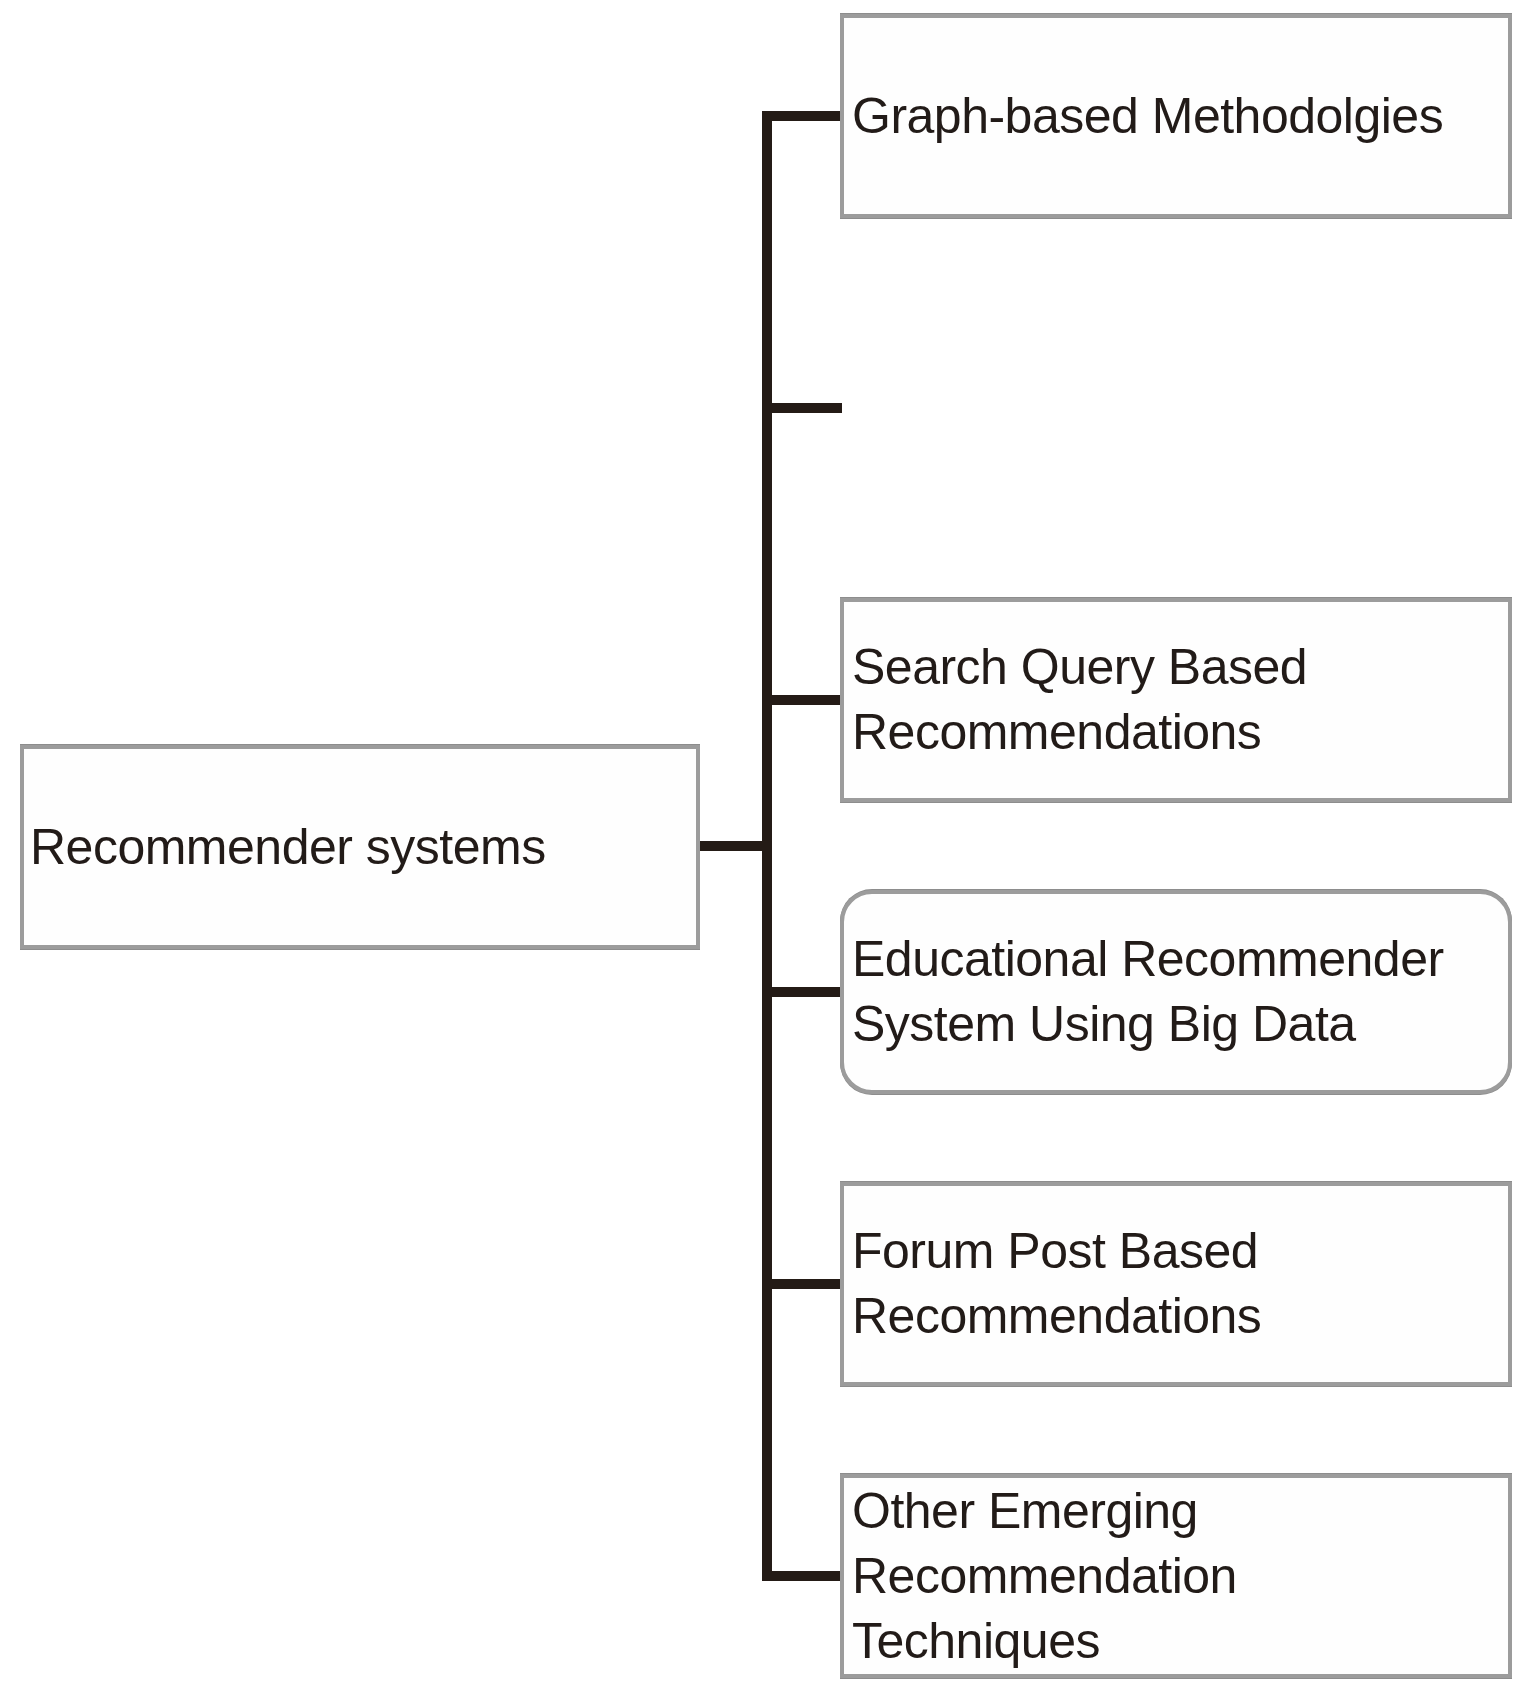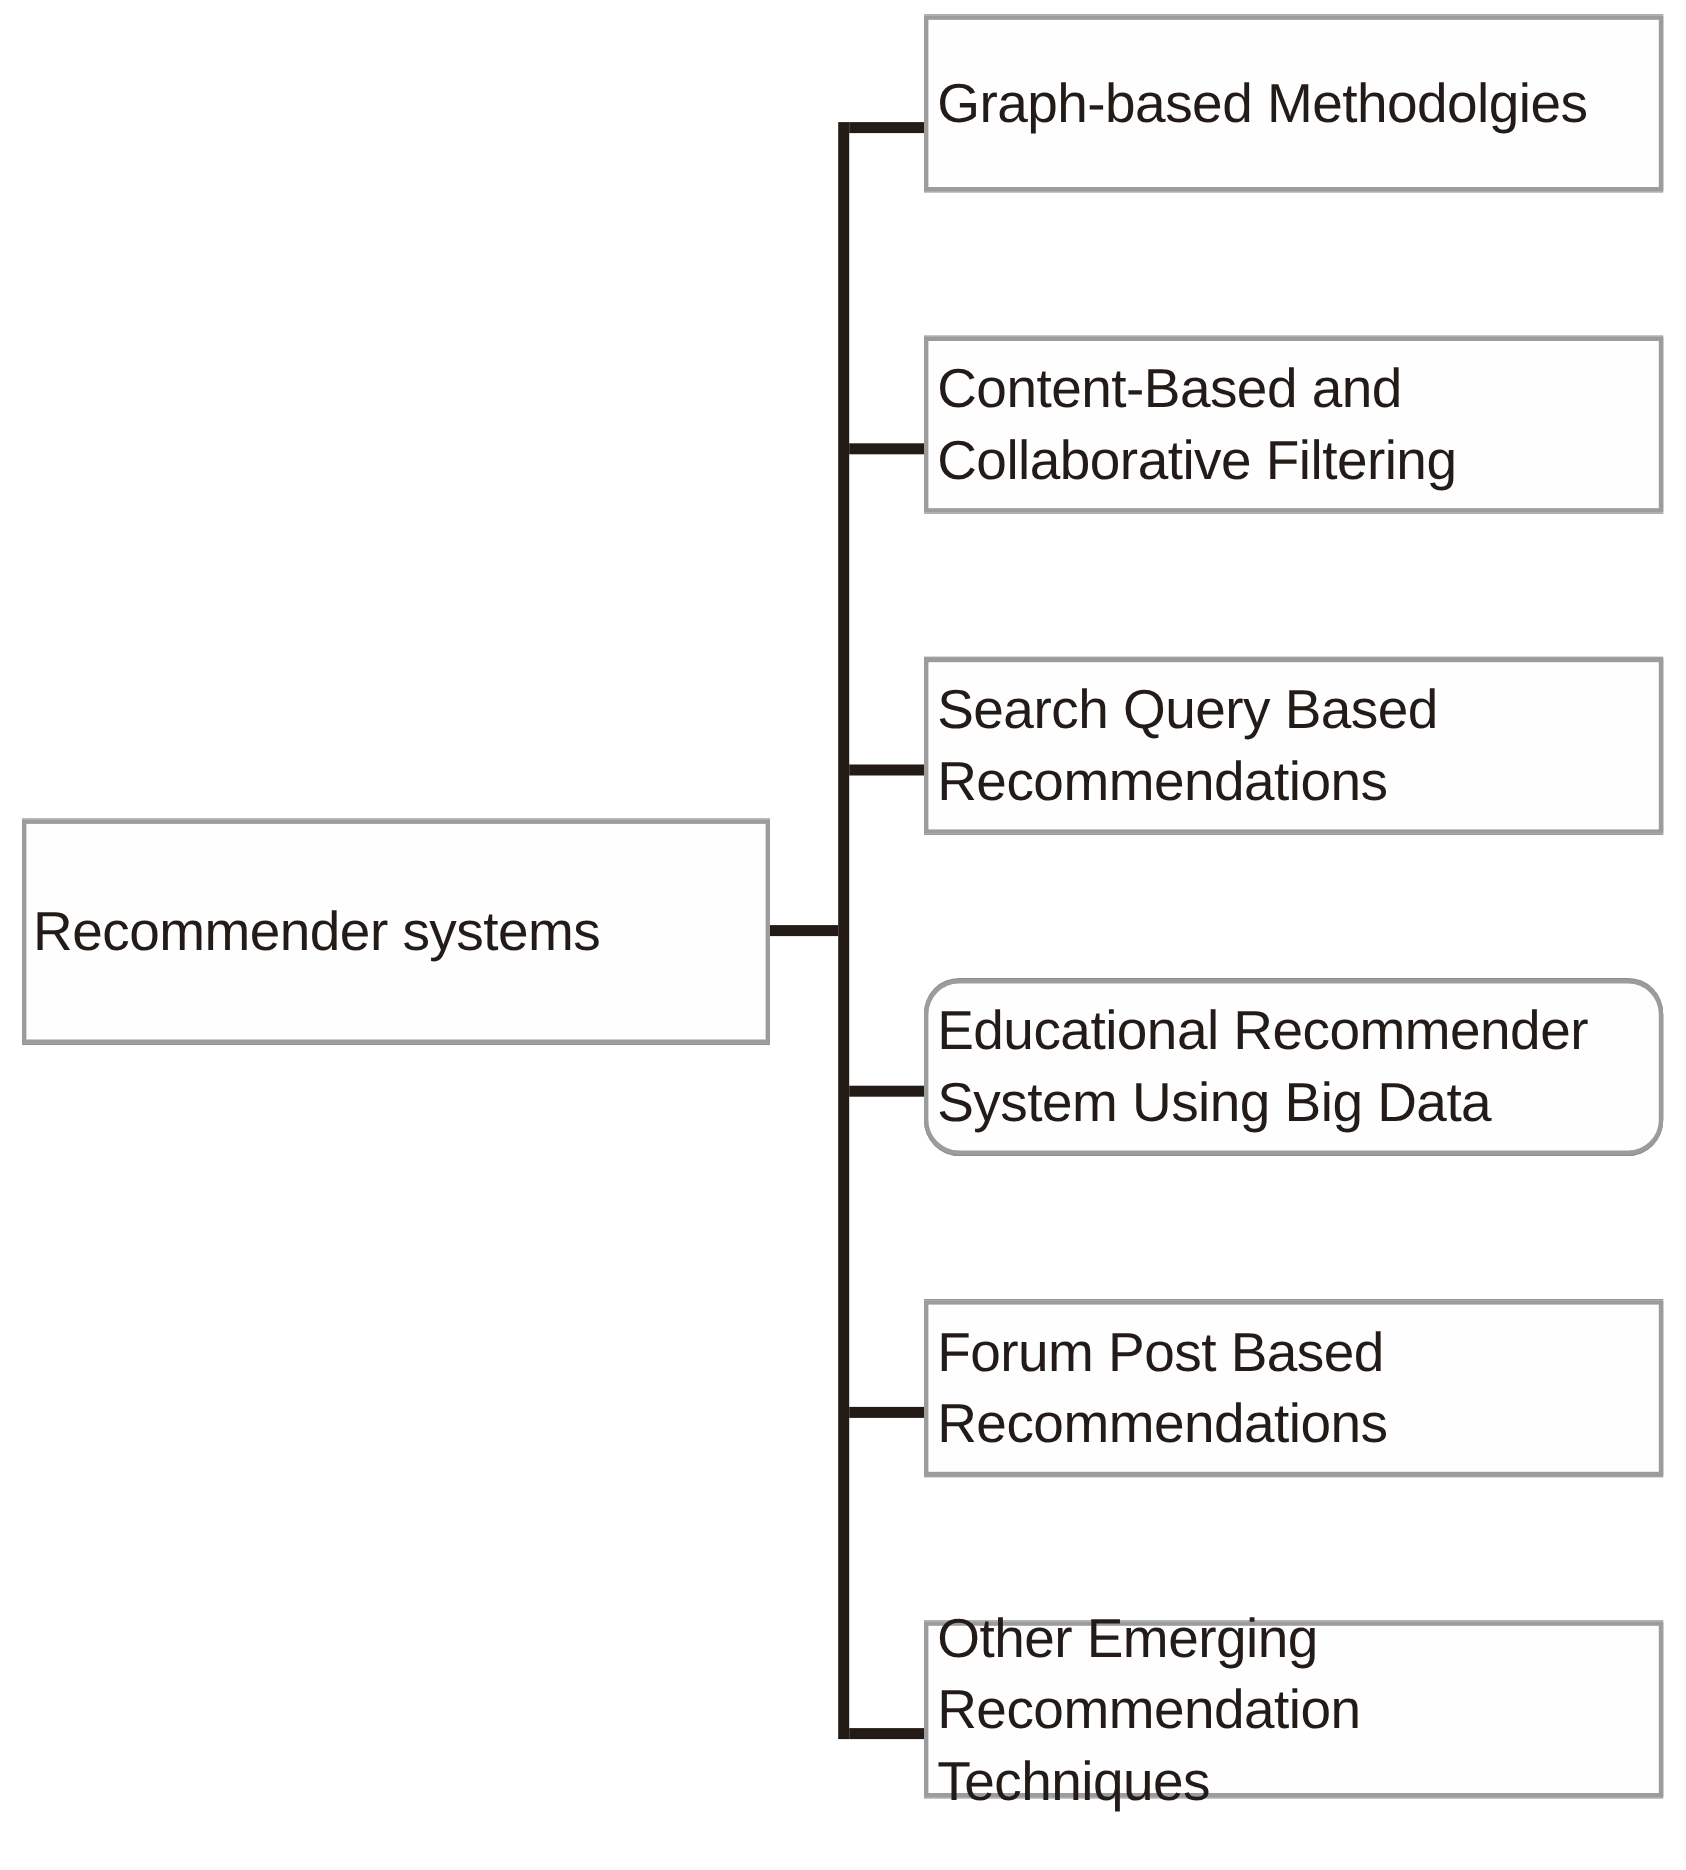--- a/index.html
+++ b/index.html
@@ -38,21 +38,21 @@
     max-width: 640px;
   }
   .root {
     left: 20px; top: 745px;
     width: 680px; height: 204px;
     padding-left: 6px;
     text-align: right;
   }
   .branch {
     left: 840px;
-    width: 672px; height: 160px;
+    width: 672px; height: 204px;
     padding-left: 8px;
   }
   .b0 { top: 14px; }
   .b1 { top: 306px; }
   .b2 { top: 598px; }
   .b3 { top: 890px; border-radius: 32px; }
   .b4 { top: 1182px; }
   .b5 { top: 1474px; }
 
   .connector {
@@ -83,23 +83,20 @@
   <div class="connector stub s4"></div>
   <div class="connector stub s5"></div>
 
   <div class="node root">
     <span class="label">Recommender systems</span>
   </div>
 
   <div class="node branch b0">
     <span class="label">Graph-based Methodolgies</span>
   </div>
-  <div class="node branch b1">
-    <span class="label">Content-Based and Collaborative Filtering</span>
-  </div>
   <div class="node branch b2">
     <span class="label">Search Query Based Recommendations</span>
   </div>
   <div class="node branch b3">
     <span class="label">Educational Recommender System Using Big Data</span>
   </div>
   <div class="node branch b4">
     <span class="label">Forum Post Based Recommendations</span>
   </div>
   <div class="node branch b5">

